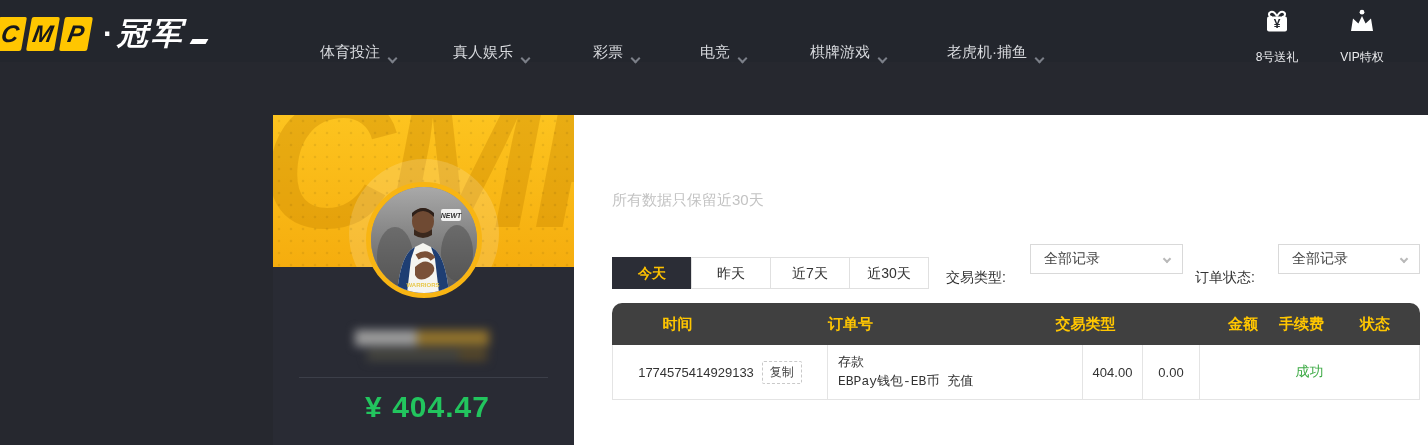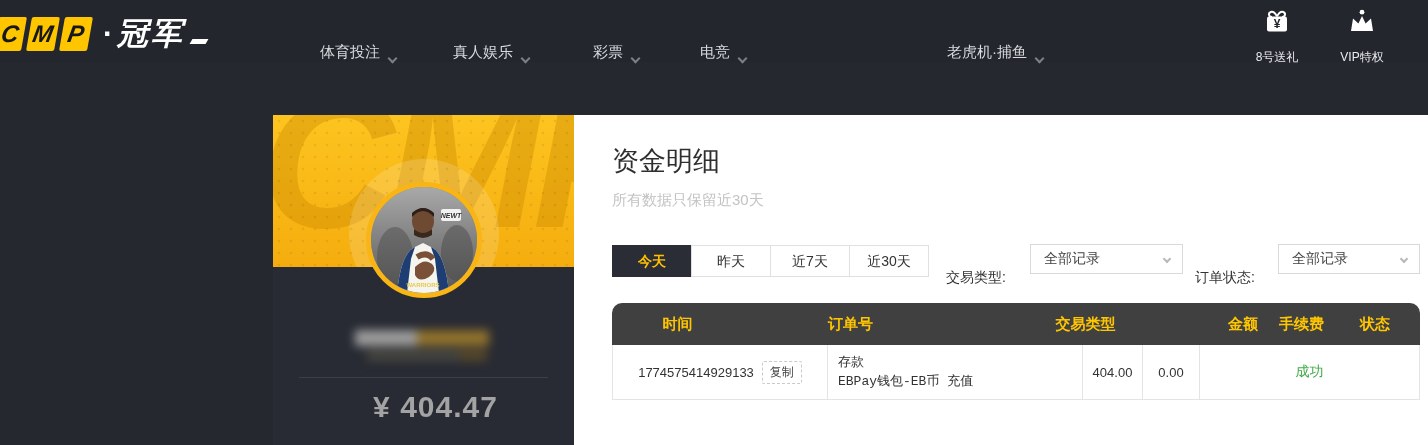--- a/index.html
+++ b/index.html
@@ -39,31 +39,31 @@
                background-image:radial-gradient(rgba(0,0,0,0.07) 1.5px, transparent 1.6px);
                background-size:12px 12px; }
   .avatar { position:absolute; left:93px; top:67px; width:116px; height:116px; border-radius:50%;
             border:5px solid #f8b513; overflow:hidden; background:#8a8a8a; z-index:5; }
   .uname-blur { position:absolute; left:82px; top:215px; width:142px; height:40px; filter:blur(5px); }
   .uname-blur .r1 { display:flex; height:16px; }
   .uname-blur .r2 { display:flex; height:12px; margin-top:3px; margin-left:12px; }
   .b1 { width:62px; background:#9b9b9b; } .b2 { width:72px; background:#8f712c; }
   .b3 { width:92px; background:#45453f; } .b4 { width:28px; background:#55472a; }
   .profile-divider { position:absolute; left:26px; right:26px; top:262px; height:1px; background:#3c3f49; }
-  .balance { position:absolute; left:12px; width:100%; top:275px; text-align:center;
-             font-size:30px; font-weight:bold; color:#a3a3a3; letter-spacing:1px; }
+  .balance { position:absolute; left:4px; width:100%; top:275px; text-align:center;
+             font-size:30px; font-weight:bold; color:#22c55e; letter-spacing:1px; }
 
   
   .main { position:absolute; left:574px; top:115px; width:854px; height:330px; background:#ffffff; }
   .page-title { position:absolute; left:38px; top:28px; font-size:27px; color:#2f2f2f; }
   .page-subtitle { position:absolute; left:38px; top:76px; font-size:15px; color:#c3c3c3; }
 
   .tabs { position:absolute; left:38px; top:130px; display:flex; }
   .tab { width:80px; height:32px; line-height:30px; text-align:center; font-size:14px; color:#333;
-         background:#fff; border:1px solid #e0e0e0; margin-left:-1px; cursor:pointer; }
+         background:#fff; border:1px solid #e0e0e0; margin-left:-1px; cursor:pointer;margin-top:12px; }
   .tab:first-child { margin-left:0; }
   .tab.active { background:#2b2d36; color:#fdc100; border-color:#2b2d36; font-weight:bold; }
 
   .filter-label { position:absolute; top:129px; height:30px; line-height:30px; font-size:14px; color:#333;margin-top:18px; }
   .dropdown { position:absolute; top:129px; height:30px; border:1px solid #d9d9d9; background:#fff;
               display:flex; align-items:center; justify-content:space-between;
               padding:0 12px 0 13px; font-size:14px; color:#444; cursor:pointer; }
 
   .table { position:absolute; left:38px; top:188px; width:808px; }
   .thead { display:flex; align-items:center; height:42px; background:#404040;
@@ -101,20 +101,24 @@
   <div class="nav-item" style="left:453px">
     <span>真人娱乐</span>
     <span class="chev"></span>
   </div>
   <div class="nav-item" style="left:593px">
     <span>彩票</span>
     <span class="chev"></span>
   </div>
   <div class="nav-item" style="left:700px">
     <span>电竞</span>
+    <span class="chev"></span>
+  </div>
+  <div class="nav-item" style="left:810px">
+    <span>棋牌游戏</span>
     <span class="chev"></span>
   </div>
   <div class="nav-item" style="left:947px">
     <span>老虎机·捕鱼</span>
     <span class="chev"></span>
   </div>
 
   <div class="nav-shortcut" style="left:1245px">
     <div class="ic">
       <svg width="26" height="26" viewBox="0 0 26 26">
@@ -175,21 +179,20 @@
     <div class="r2">
         <span class="b3"></span>
         <span class="b4"></span>
       </div>
   </div>
   <div class="profile-divider"></div>
   <div class="balance">¥ 404.47</div>
 </div>
 
 <div class="main">
-  <div class="page-title">资金明细</div>
   <div class="page-subtitle">所有数据只保留近30天</div>
 
   <div class="tabs">
     <div class="tab active">今天</div>
     <div class="tab">昨天</div>
     <div class="tab">近7天</div>
     <div class="tab">近30天</div>
   </div>
 
   <div class="filter-label" style="left:372px">交易类型:</div>

